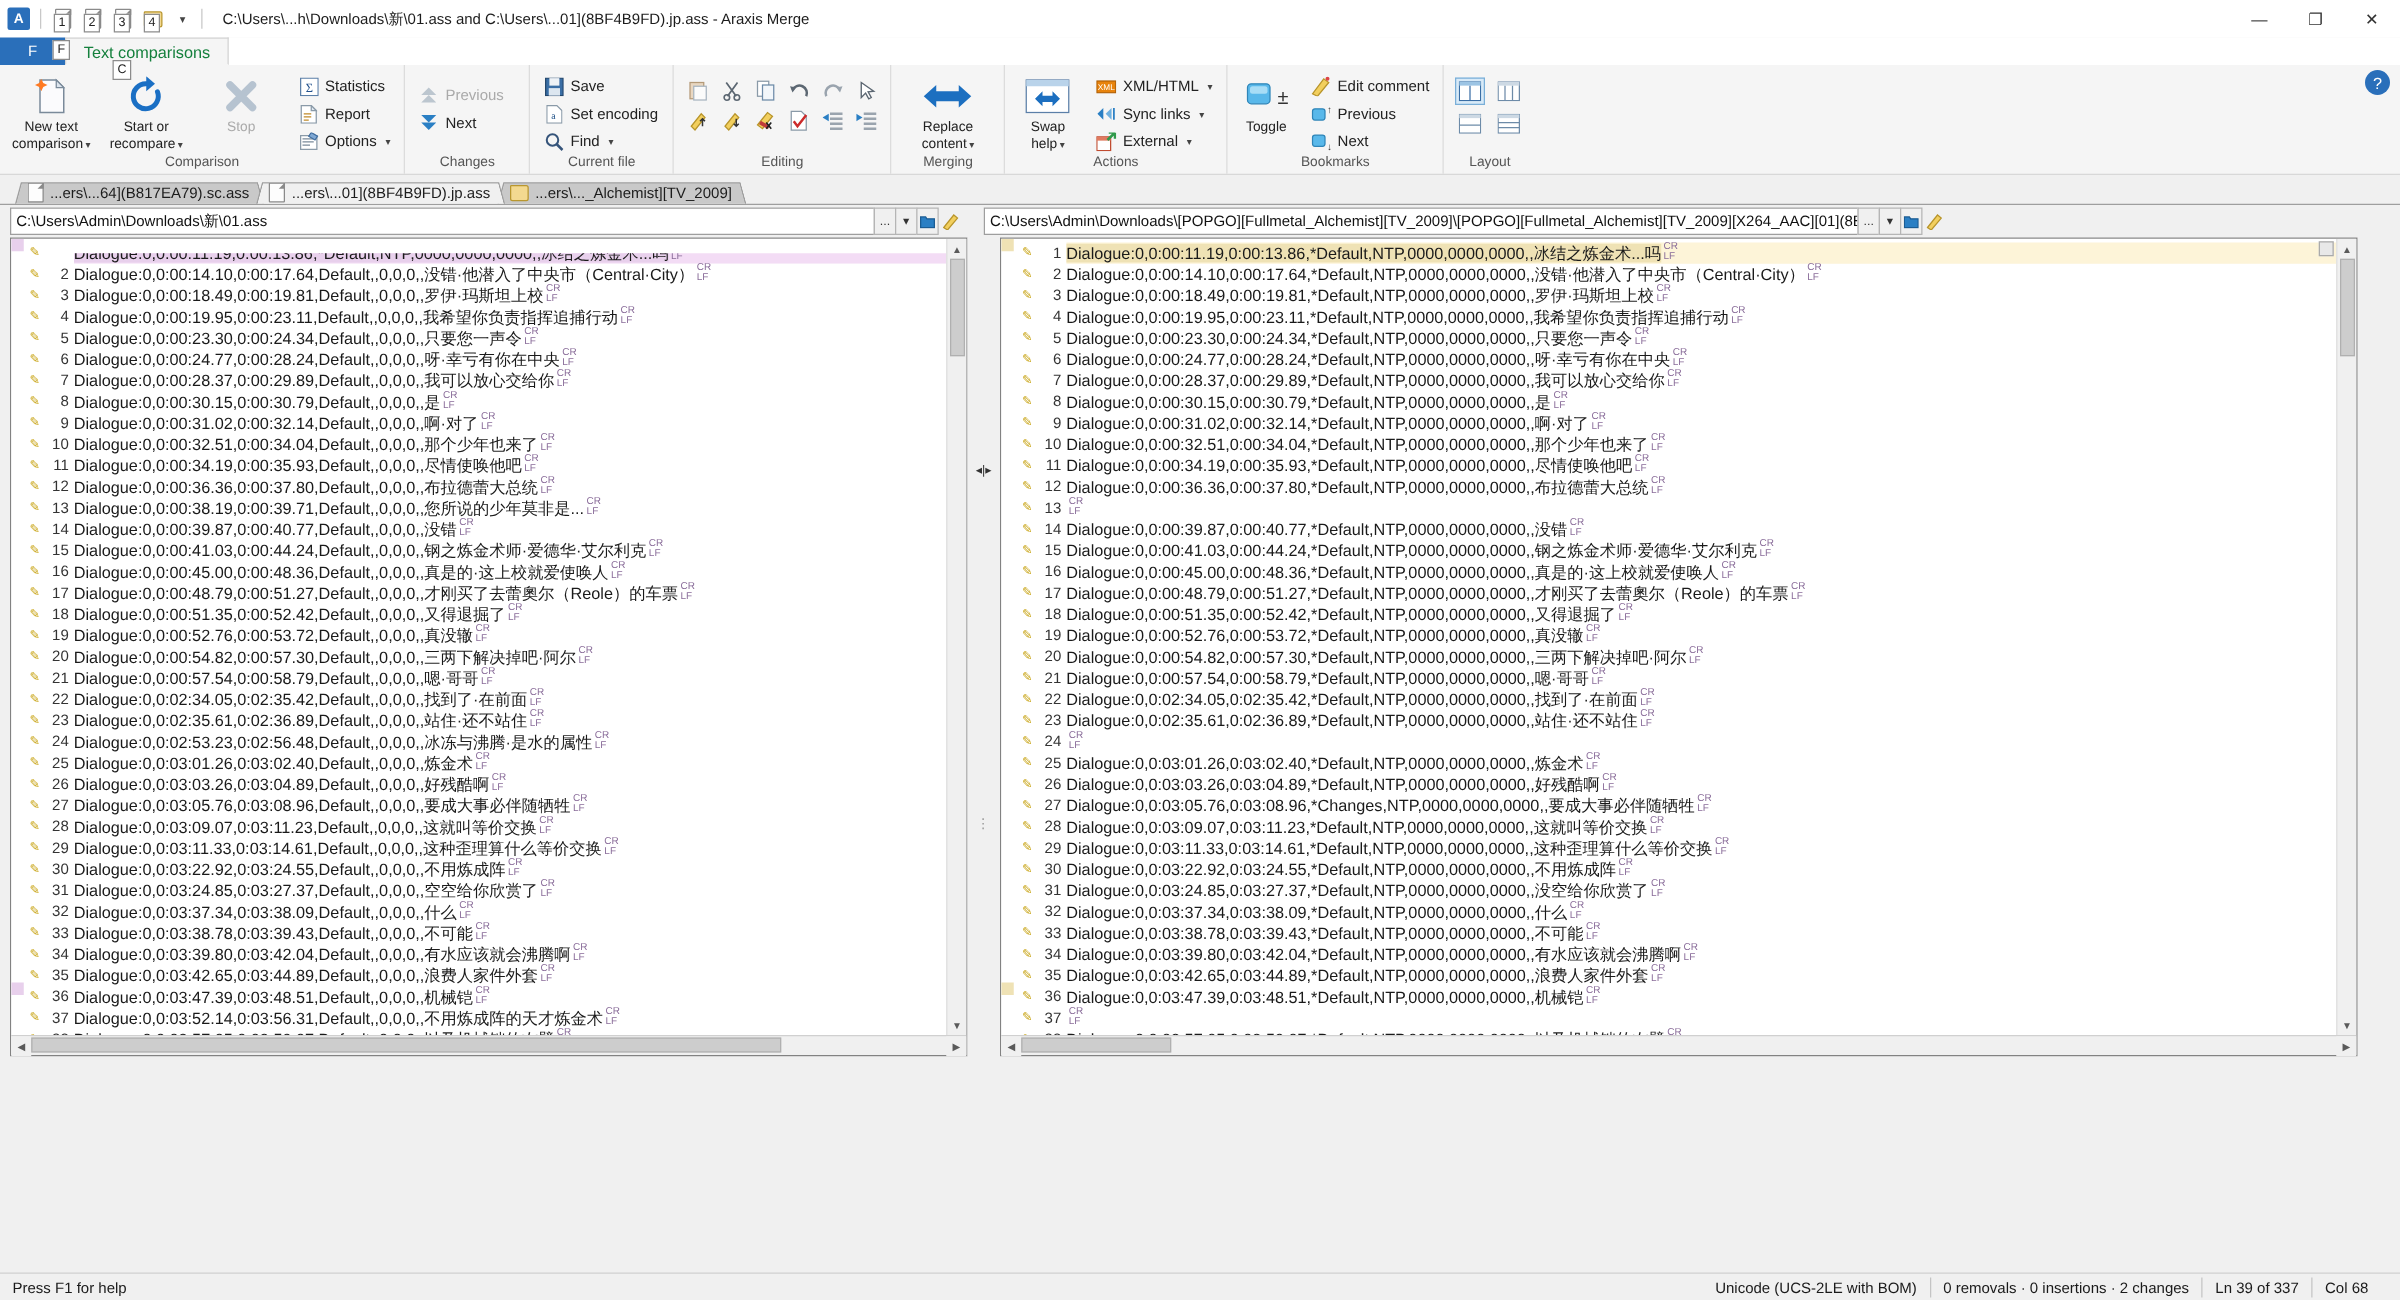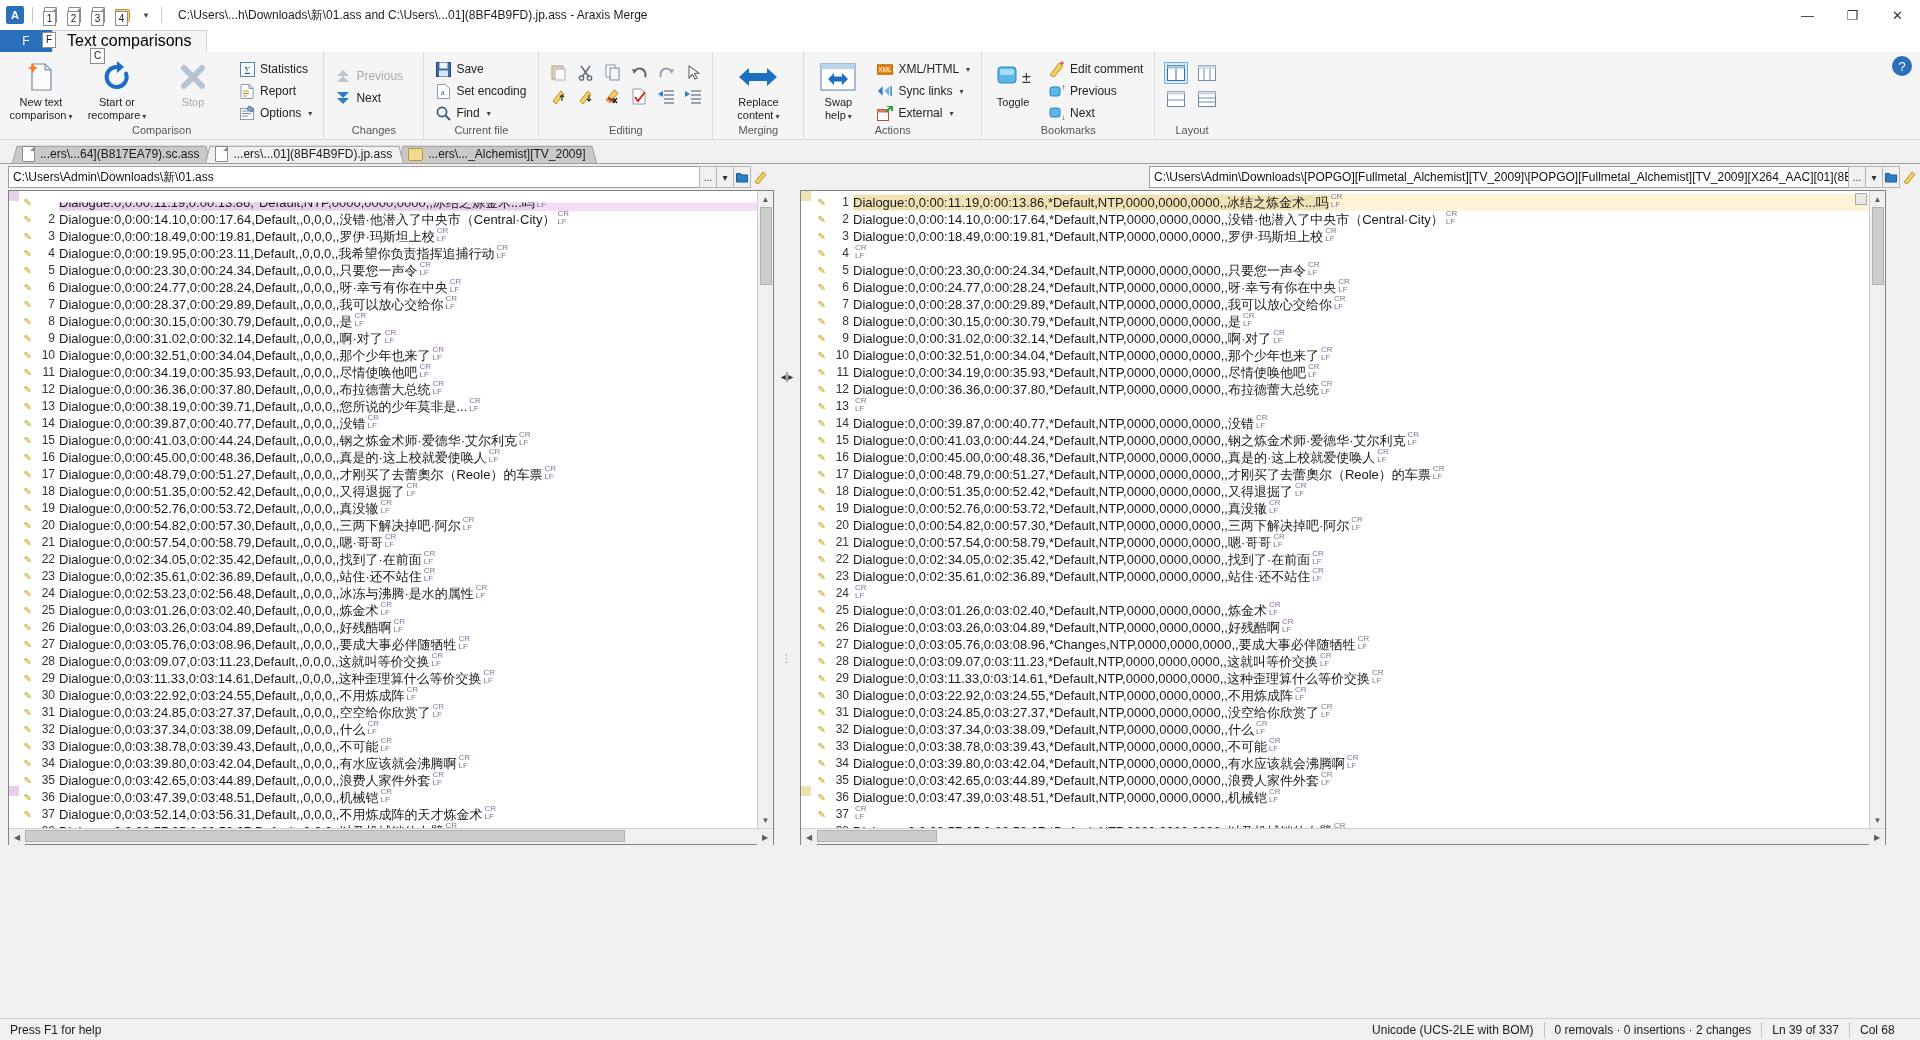--- a/index.html
+++ b/index.html
@@ -76,21 +76,21 @@
     position: relative;
   }
   #file-tab {
     width: 52px; height: 22px; background:#2a6fba; color:#fff;
     display:flex; align-items:center; justify-content:center;
     font-size: 12px;
   }
   .rtab {
     height: 22px; padding: 0 14px;
     display:flex; align-items:center;
-    font-size: 16px; color:#000000;
+    font-size: 13px; color:#15803d;
     border: 1px solid transparent;
   }
   .rtab.active {
     background:#f5f5f5; border-color:#d4d4d4; border-bottom-color:#f5f5f5;
   }
   .kbd-tip {
     position:absolute; background:#fff; border:1px solid #8c8c8c;
     font-size:10px; line-height:14px; padding:0 3px; min-width:13px;
     text-align:center; z-index: 40;
   }
@@ -157,21 +157,21 @@
   .ftab.active .skewbox {
     background:#f0f0f0;
     transform: perspective(14px) rotateX(2.2deg);
     transform-origin: bottom;
     z-index: 3;
   }
   .ftab.active { font-weight: normal; z-index:4; }
   .ftab > * { position:relative; z-index:5; }
 
   
-  #pathrow { height: 26px; display:flex; background:#f0f0f0; align-items:center;justify-content:space-between; }
+  #pathrow { height: 26px; display:flex; background:#f0f0f0; align-items:center; }
   .pathpane { display:flex; align-items:center; height:22px; }
   .path-input {
     height:22px; background:#fff; border:1px solid #9e9e9e;
     display:flex; align-items:center; padding: 0 4px;
     font-size:12px; color:#111; overflow:hidden; white-space:nowrap;
   }
   .pbtn {
     width:18px; height:22px; background:#f0f0f0; border:1px solid #b5b5b5;
     margin-left:-1px; display:flex; align-items:center; justify-content:center;
     font-size:10px; color:#333;
@@ -1248,20 +1248,21 @@
           </div>
           <div class="row">
             <span>Dialogue:0,0:00:14.10,0:00:17.64,*Default,NTP,0000,0000,0000,,没错·他潜入了中央市（Central·City）</span>
             <span class="crlf">CR<br>LF</span>
           </div>
           <div class="row">
             <span>Dialogue:0,0:00:18.49,0:00:19.81,*Default,NTP,0000,0000,0000,,罗伊·玛斯坦上校</span>
             <span class="crlf">CR<br>LF</span>
           </div>
           <div class="row">
+            <span>Dialogue:0,0:00:19.95,0:00:23.11,*Default,NTP,0000,0000,0000,,我希望你负责指挥追捕行动</span>
             <span class="crlf">CR<br>LF</span>
           </div>
           <div class="row">
             <span>Dialogue:0,0:00:23.30,0:00:24.34,*Default,NTP,0000,0000,0000,,只要您一声令</span>
             <span class="crlf">CR<br>LF</span>
           </div>
           <div class="row">
             <span>Dialogue:0,0:00:24.77,0:00:28.24,*Default,NTP,0000,0000,0000,,呀·幸亏有你在中央</span>
             <span class="crlf">CR<br>LF</span>
           </div>

